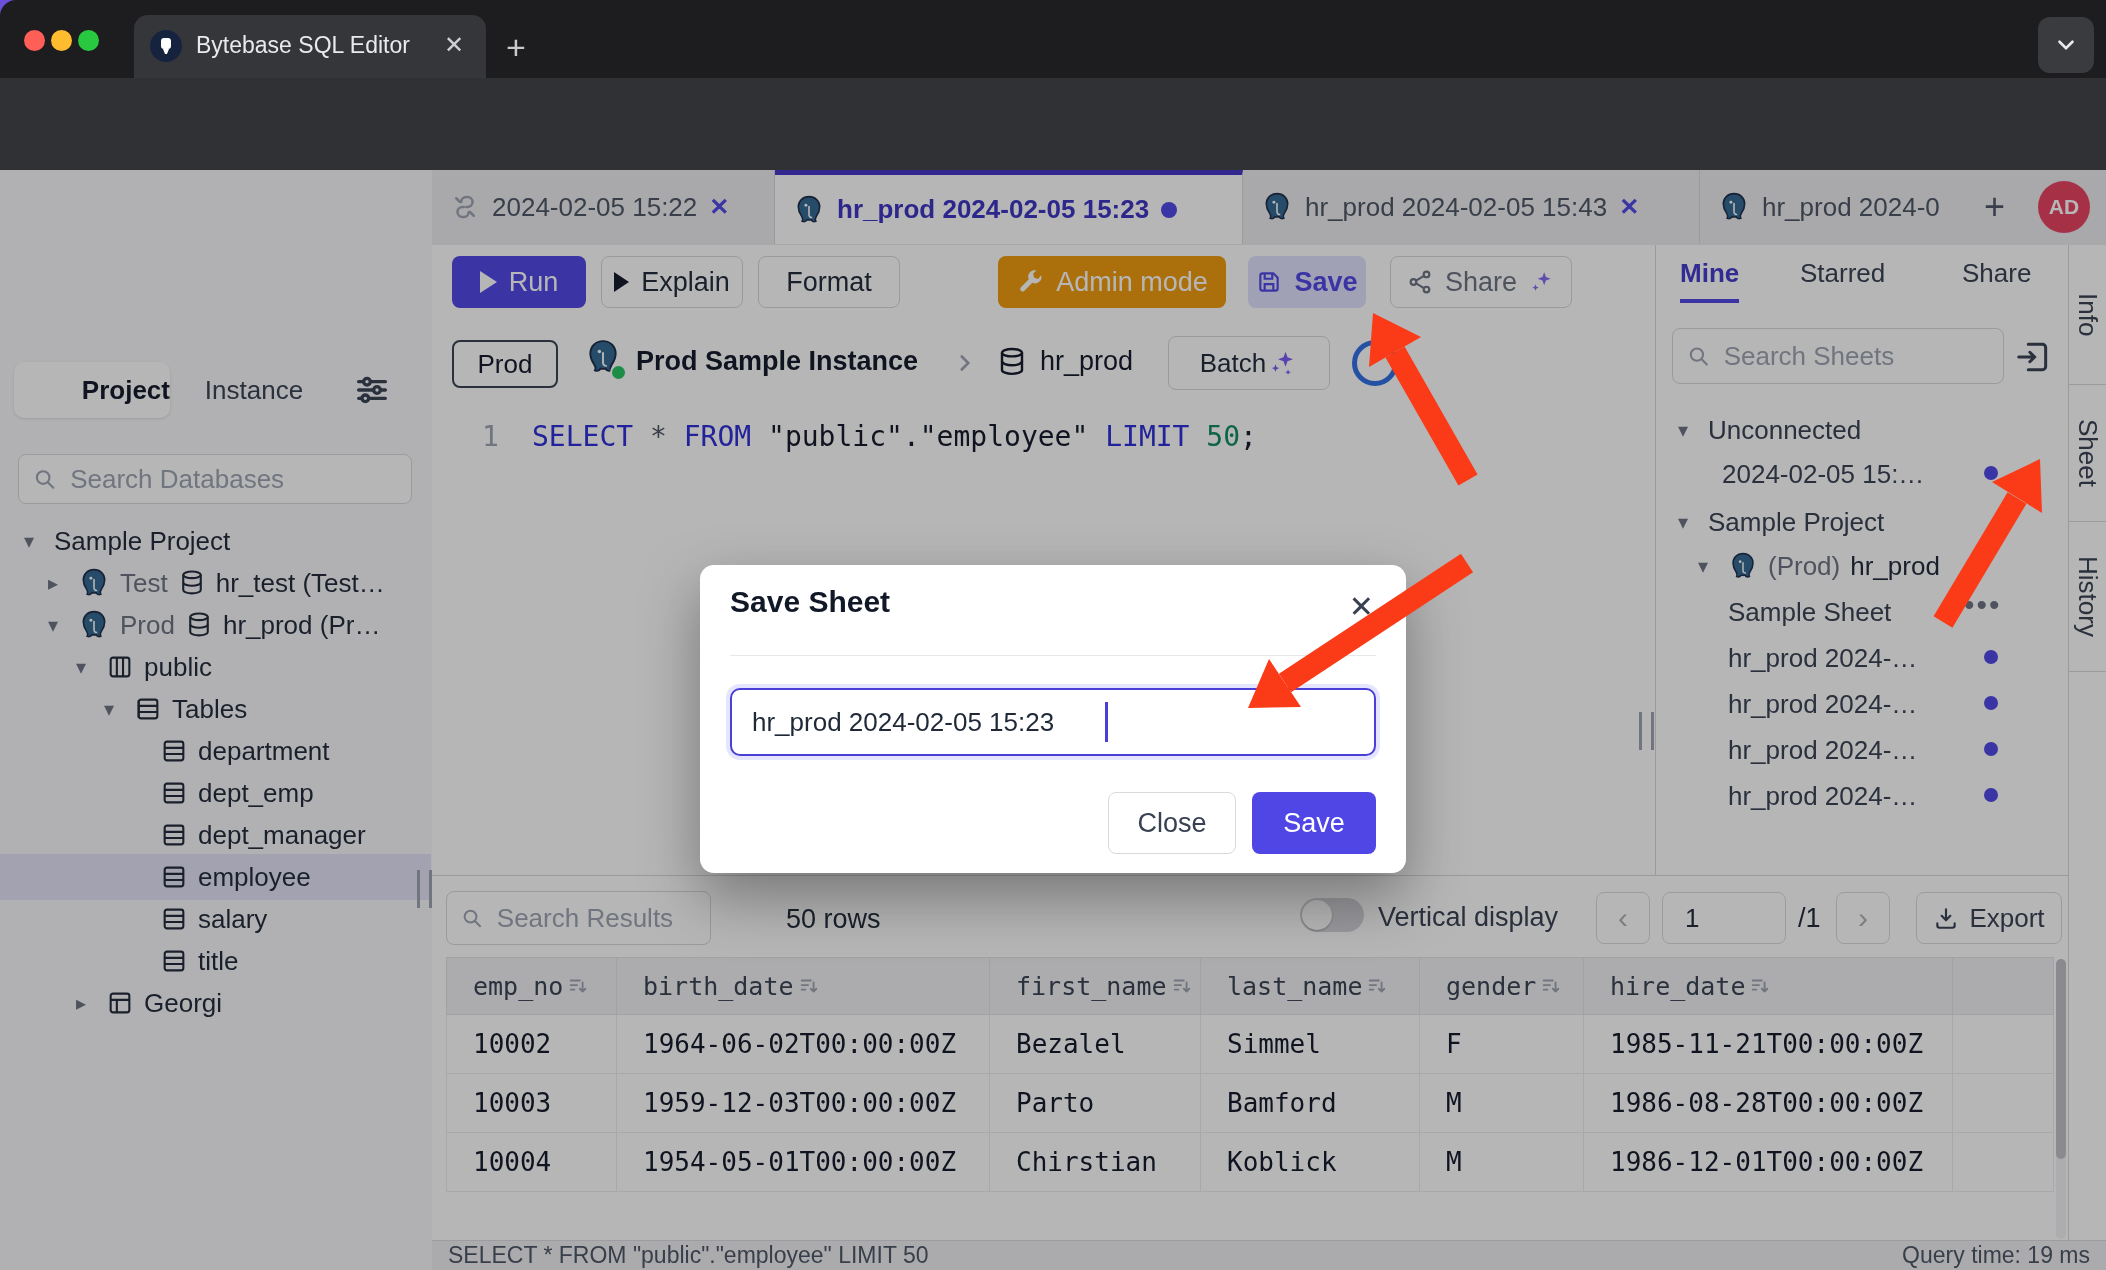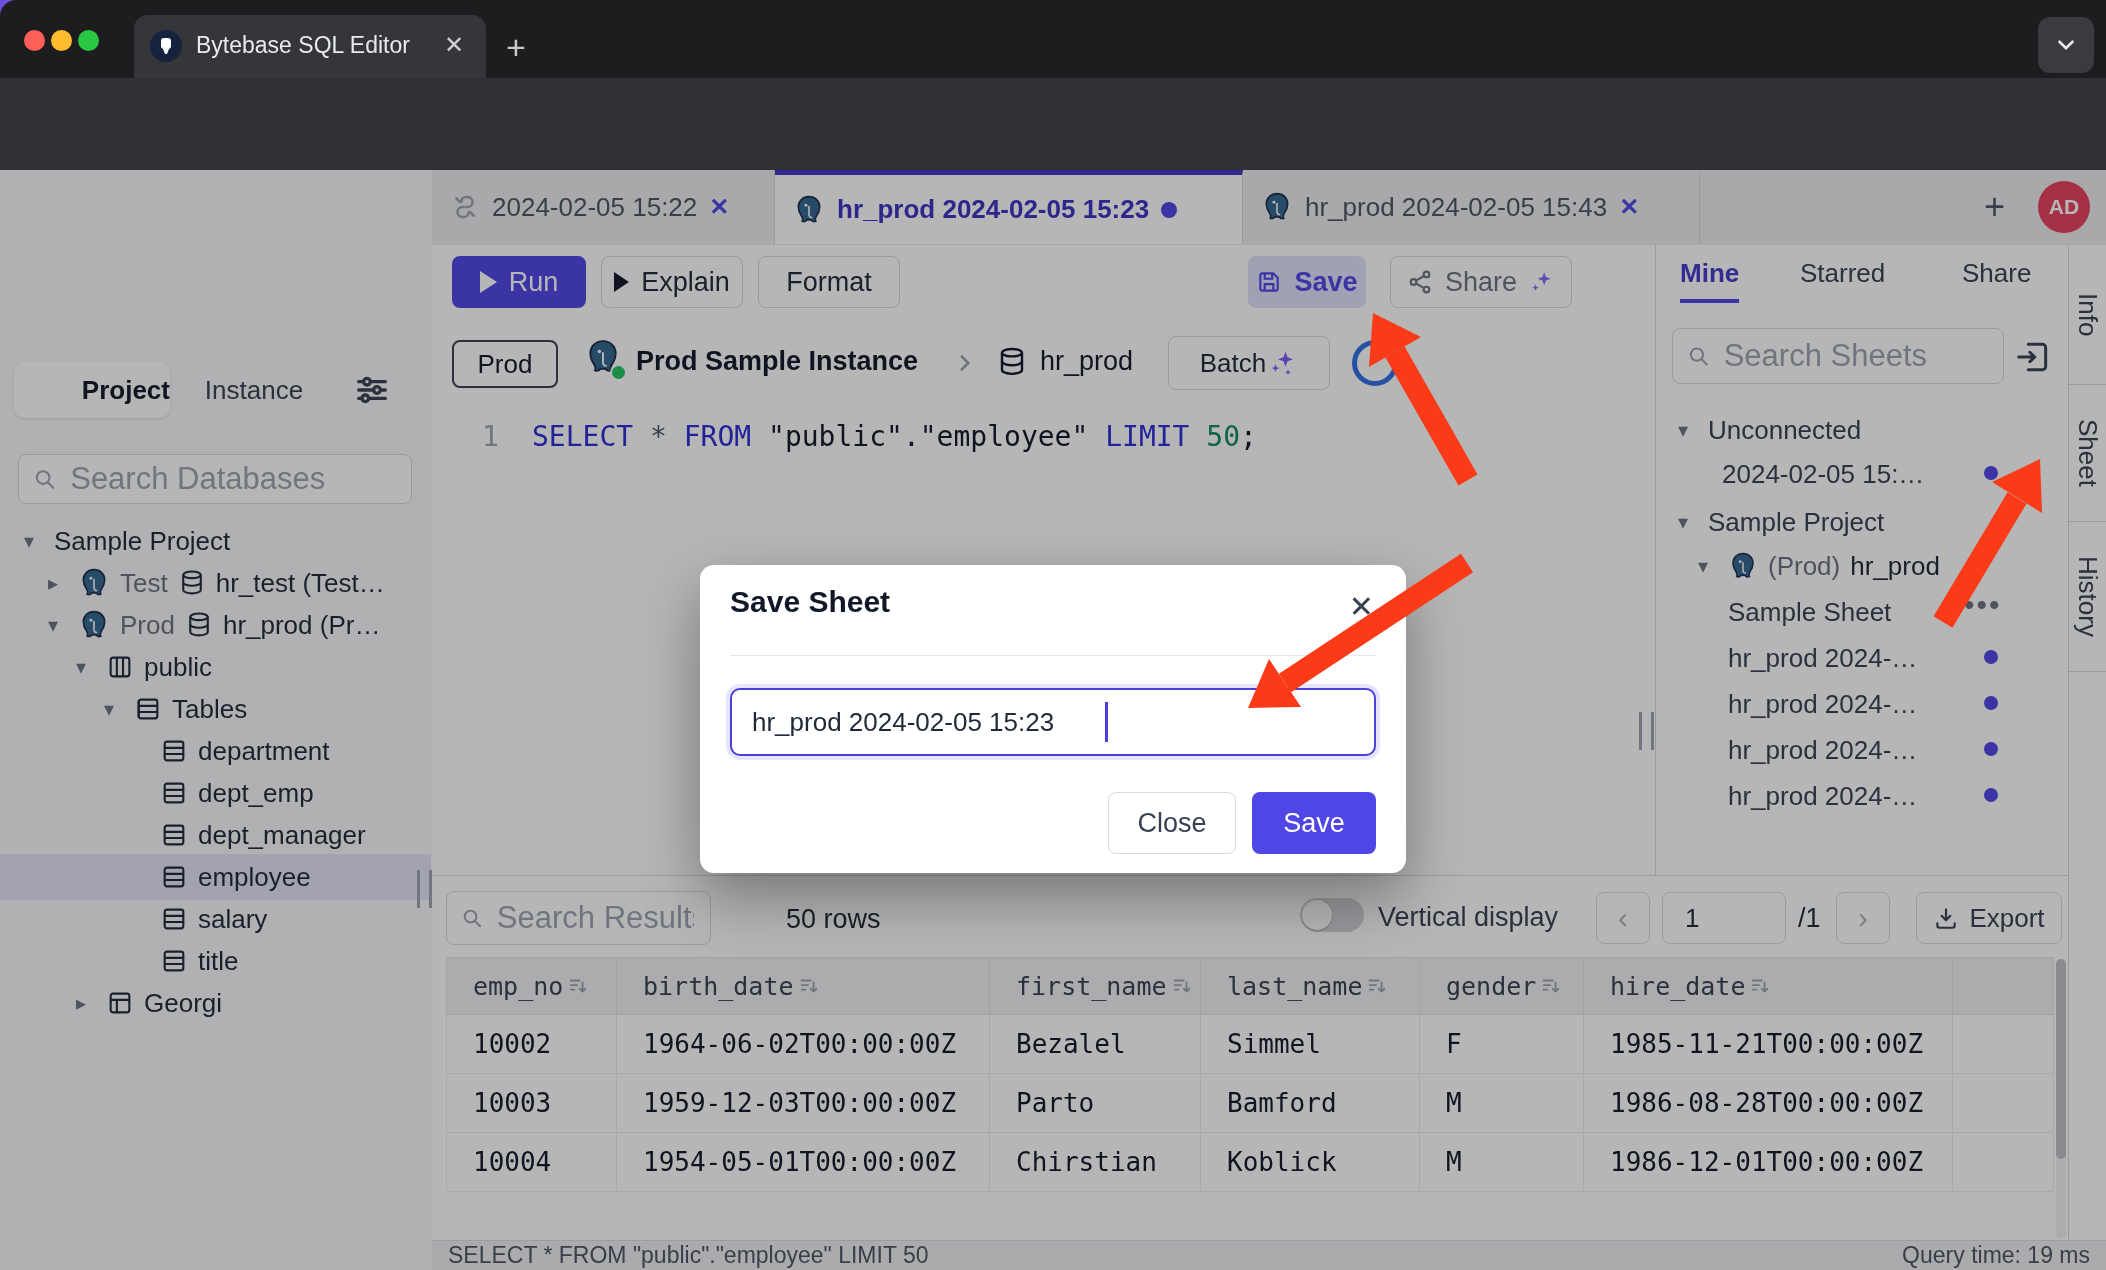--- a/index.html
+++ b/index.html
@@ -22,21 +22,21 @@
   #urlpill{left:250px;top:94px;width:1458px;height:58px;background:#1e1f22;border-radius:29px;display:flex;align-items:center;}
   #urltext{color:#e8eaed;font-size:25px;margin-left:14px;white-space:nowrap;}
   #incog{left:1812px;top:94px;width:194px;height:58px;background:#3c3d41;border-radius:29px;display:flex;align-items:center;justify-content:center;gap:12px;color:#e8eaed;font-size:25px;}
   
   #lsb{left:0;top:170px;width:432px;height:1100px;background:#f8f8f9;border-right:1px solid #d9d9dc;}
   .sbtab-active{left:14px;top:192px;width:156px;height:56px;background:#fff;border-radius:10px;
      box-shadow:0 1px 3px rgba(0,0,0,.12);display:flex;align-items:center;justify-content:flex-end;
      font-size:26px;color:#111827;font-weight:600;}
   .sbtab{left:176px;top:192px;width:156px;height:56px;display:flex;align-items:center;justify-content:center;font-size:26px;color:#374151;}
   .search{border:1px solid #d8d8db;background:#fff;border-radius:8px;display:flex;align-items:center;gap:12px;padding:0 14px;box-sizing:border-box;}
-  .search input{border:0;outline:0;background:transparent;font-size:31px;color:#7f1d1d;width:100%;font-family:"Liberation Sans",sans-serif;}
+  .search input{border:0;outline:0;background:transparent;font-size:26px;color:#7f1d1d;width:100%;font-family:"Liberation Sans",sans-serif;}
   .search input::placeholder{color:#9ca3af;}
   .trow{position:absolute;height:42px;display:flex;align-items:center;gap:10px;font-size:26px;color:#1f2937;white-space:nowrap;}
   .caret{color:#6b7280;font-size:20px;width:20px;display:inline-block;}
   .dim{color:#6b7280;}
   #emp-hl{left:0;top:684px;width:431px;height:46px;background:#e2e3f5;}
   .handle{width:9px;height:38px;border-left:3px solid #9ca3af;border-right:3px solid #9ca3af;}
   
   #etabs{left:432px;top:170px;width:1674px;height:75px;background:#ededee;border-bottom:1px solid #d8d8db;}
   .etab{position:absolute;top:0;height:74px;display:flex;align-items:center;gap:12px;font-size:26px;color:#4b5563;border-right:1px solid #d8d8db;padding:0 18px;box-sizing:border-box;background:#ededee;white-space:nowrap;overflow:hidden;}
   .etab.active{background:#fff;border-top:5px solid #4234c8;color:#3b33c0;font-weight:600;}
@@ -309,37 +309,51 @@
     </div>
     <div class="etab" style="left:811px;width:457px">
       <svg width="32" height="32" viewBox="0 0 24 24">
           <path fill="#336791" stroke="#1b2b45" stroke-width="1.2" d="M12 2C7.3 2 4 5.4 4 9.8c0 3 1.2 5.2 2.5 7 .9 1.3.9 2.7.4 3.7 1.6.6 3-.1 3.6-1.2.5.1 1 .2 1.5.2s1-.1 1.5-.2c.6 1.1 2 1.8 3.6 1.2-.5-1-.5-2.4.4-3.7 1.3-1.8 2.5-4 2.5-7C20 5.4 16.7 2 12 2z"></path>
           <circle cx="9.7" cy="8.5" r="1.1" fill="#fff"></circle>
           <path d="M12 9v6.5c0 1.4 1 2.3 2.4 2.1" fill="none" stroke="#fff" stroke-width="1.2"></path>
         </svg>
       <span>hr_prod 2024-02-05 15:43</span>
         <span class="xicon">✕</span>
     </div>
+    <div class="etab" style="left:1268px;width:278px;border-right:0">
+      <svg width="32" height="32" viewBox="0 0 24 24">
+          <path fill="#336791" stroke="#1b2b45" stroke-width="1.2" d="M12 2C7.3 2 4 5.4 4 9.8c0 3 1.2 5.2 2.5 7 .9 1.3.9 2.7.4 3.7 1.6.6 3-.1 3.6-1.2.5.1 1 .2 1.5.2s1-.1 1.5-.2c.6 1.1 2 1.8 3.6 1.2-.5-1-.5-2.4.4-3.7 1.3-1.8 2.5-4 2.5-7C20 5.4 16.7 2 12 2z"></path>
+          <circle cx="9.7" cy="8.5" r="1.1" fill="#fff"></circle>
+          <path d="M12 9v6.5c0 1.4 1 2.3 2.4 2.1" fill="none" stroke="#fff" stroke-width="1.2"></path>
+        </svg>
+      <span>hr_prod 2024-0</span>
+    </div>
     <div class="abs" style="left:1552px;top:16px;font-size:36px;color:#4b5563">+</div>
   </div>
   <div id="avatar" class="abs">
       <span>AD</span>
     </div>
 
   <div id="toolrow" class="abs"></div>
   <div class="btn" style="left:452px;width:134px;background:#4f46e5;color:#fff">
     <span class="play" style="border-width:11px 0 11px 17px;border-color:transparent transparent transparent #fff"></span>
     <span>Run</span>
     </div>
   <div class="btn white" style="left:601px;width:142px">
     <span class="play" style="border-width:10px 0 10px 15px;border-color:transparent transparent transparent #111827"></span>
     <span>Explain</span>
     </div>
   <div class="btn white" style="left:758px;width:142px">
       <span>Format</span>
+    </div>
+  <div class="btn" style="left:998px;width:228px;background:#ef9b09;color:#fff">
+    <svg width="28" height="28" viewBox="0 0 24 24" fill="#fff">
+        <path d="M21.6 6.2a5.5 5.5 0 0 1-7.6 6.5L7.2 19.5a2.1 2.1 0 0 1-3-3L11 9.7a5.5 5.5 0 0 1 6.5-7.6L14.6 5l1 3.4L19 9.4z"></path>
+      </svg>
+    <span>Admin mode</span>
     </div>
   <div class="btn" style="left:1248px;width:118px;background:#e0e1fb;color:#4f46e5;font-weight:600">
     <svg width="26" height="26" viewBox="0 0 24 24" fill="none" stroke="#4f46e5" stroke-width="2">
         <path d="M4 6a2 2 0 0 1 2-2h10l4 4v10a2 2 0 0 1-2 2H6a2 2 0 0 1-2-2z"></path>
         <path d="M8 4v5h7V4M8 20v-6h8v6"></path>
       </svg>
     <span>Save</span>
     </div>
   <div class="btn white" style="left:1390px;width:182px;color:#6b7280">
     <svg width="26" height="26" viewBox="0 0 24 24" fill="none" stroke="#6b7280" stroke-width="2">

